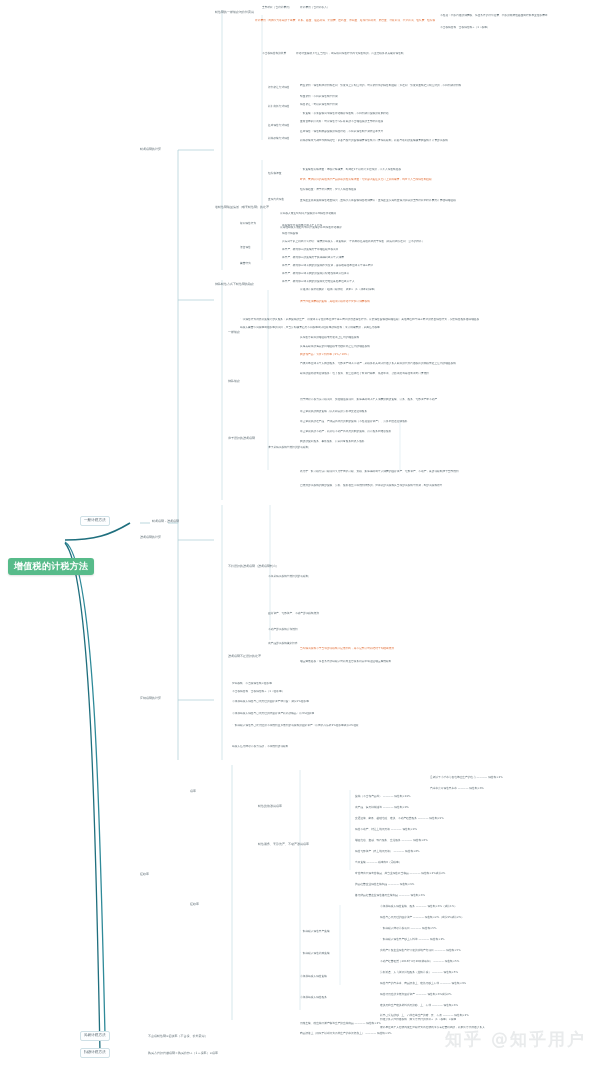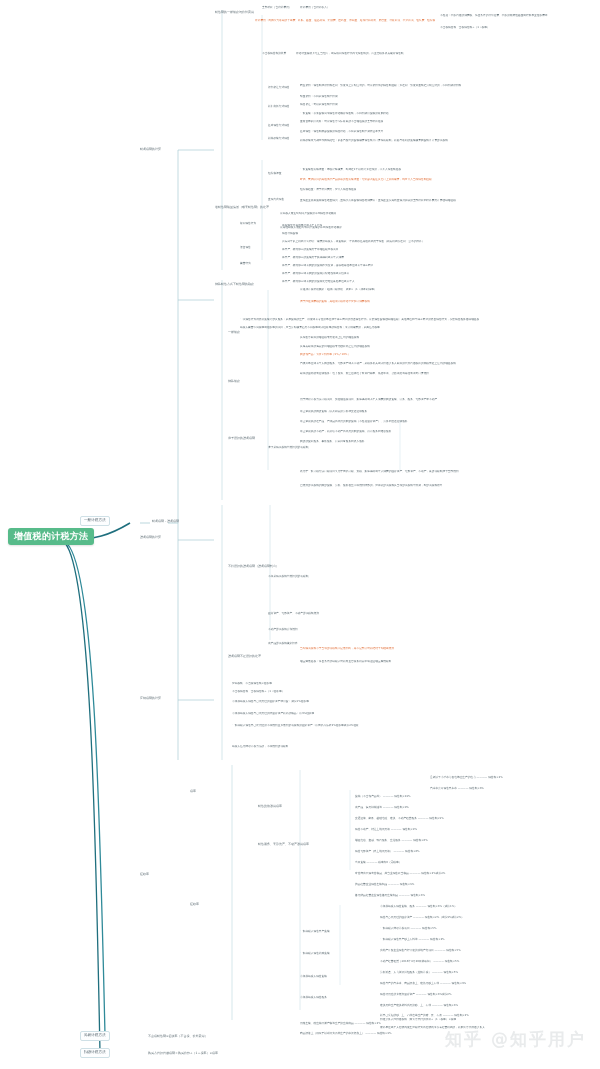--- a/index.html
+++ b/index.html
@@ -82,21 +82,21 @@
     <path d="M262 15 L 262 140" stroke="#c6dde3" stroke-width="0.55" fill="none"></path>
     <path d="M262 160 L 262 260" stroke="#c6dde3" stroke-width="0.55" fill="none"></path>
     <path d="M268 290 L 268 470" stroke="#c6dde3" stroke-width="0.55" fill="none"></path>
     <path d="M270 505 L 270 640" stroke="#c6dde3" stroke-width="0.55" fill="none"></path>
     <path d="M300 770 L 300 1010" stroke="#c6dde3" stroke-width="0.55" fill="none"></path>
     <path d="M350 790 L 350 870" stroke="#cfe3e8" stroke-width="0.5" fill="none"></path>
     <path d="M340 905 L 340 985" stroke="#cfe3e8" stroke-width="0.5" fill="none"></path>
     <path d="M400 420 L 400 470" stroke="#cfe3e8" stroke-width="0.5" fill="none"></path>
   </svg>
 
-  <div class="node n-root" style="left:8px;top:528px;">增值税的计税方法</div>
+  <div class="node n-root" style="left:8px;top:558px;">增值税的计税方法</div>
 
   <div class="node n-l1" style="left:80px;top:516px;">一般计税方法</div>
   <div class="node n-leaf" style="left:152px;top:520px;">销项税额－进项税额</div>
 
   <div class="node n-l1" style="left:80px;top:1031px;">简易计税方法</div>
   <div class="node n-leaf" style="left:148px;top:1035px;">不含税销售额×征收率（不含税、价外费用）</div>
 
   <div class="node n-l1" style="left:80px;top:1048px;">扣缴计税方法</div>
   <div class="node n-leaf" style="left:148px;top:1052px;">购买方代扣代缴税额＝购买价款÷（1＋税率）×税率</div>
 

